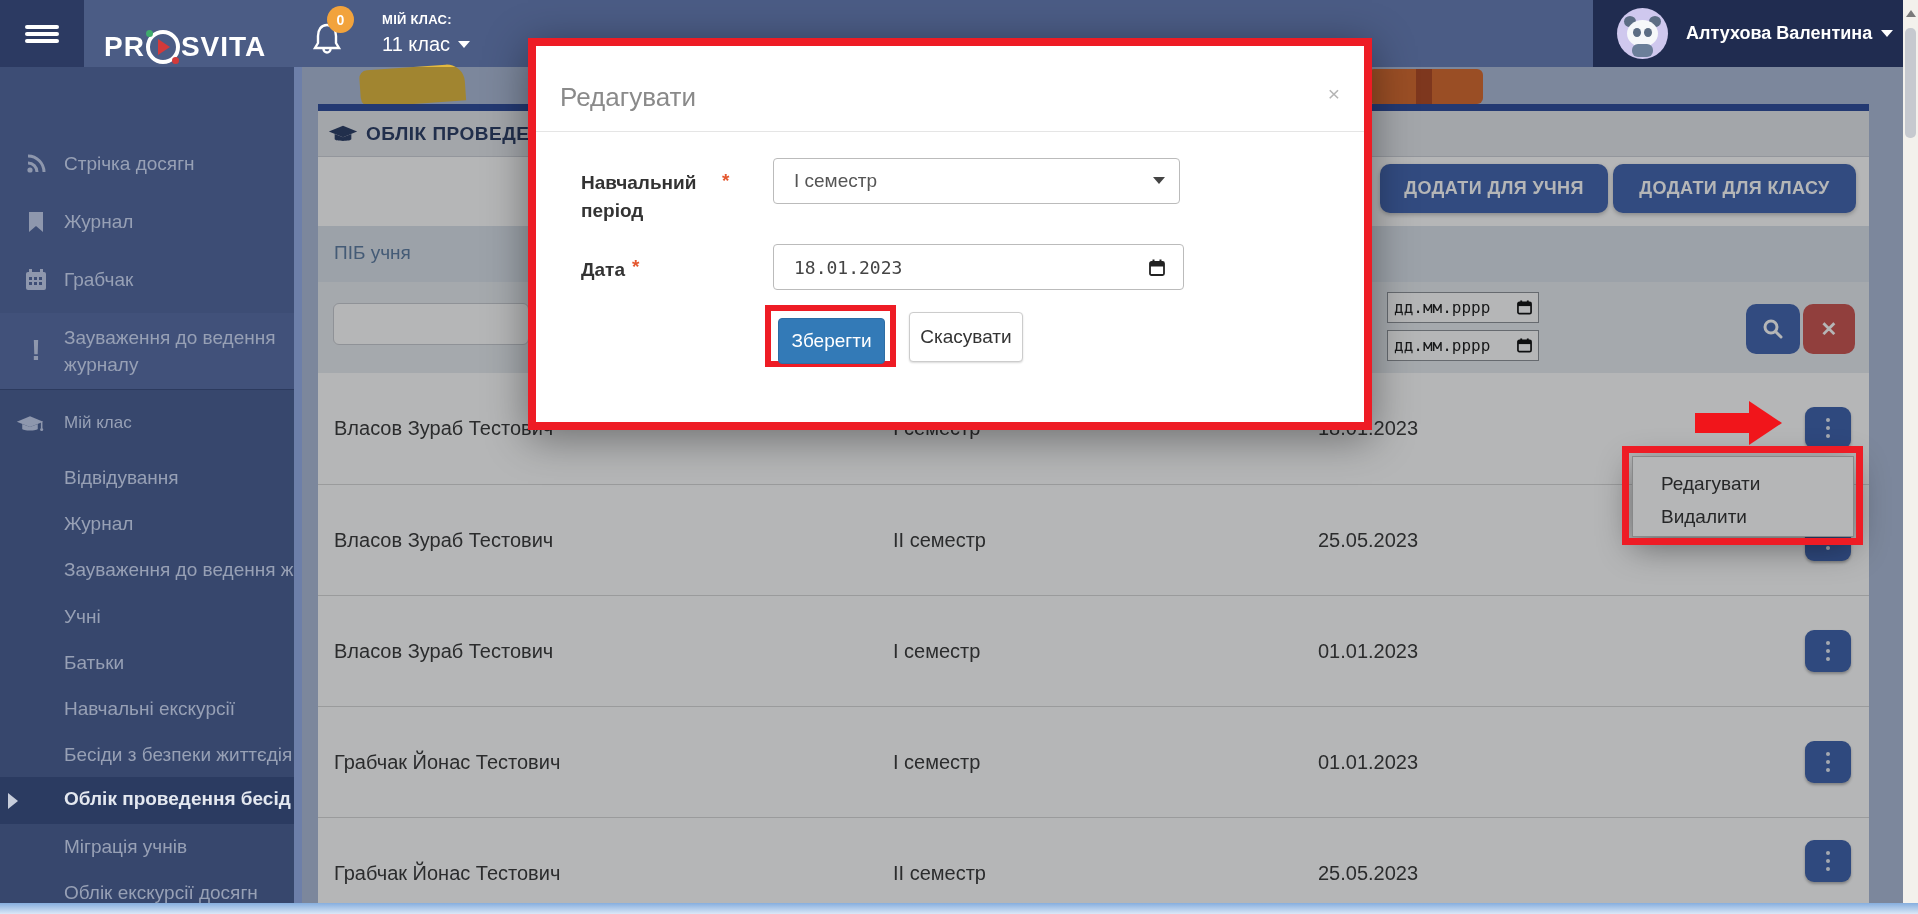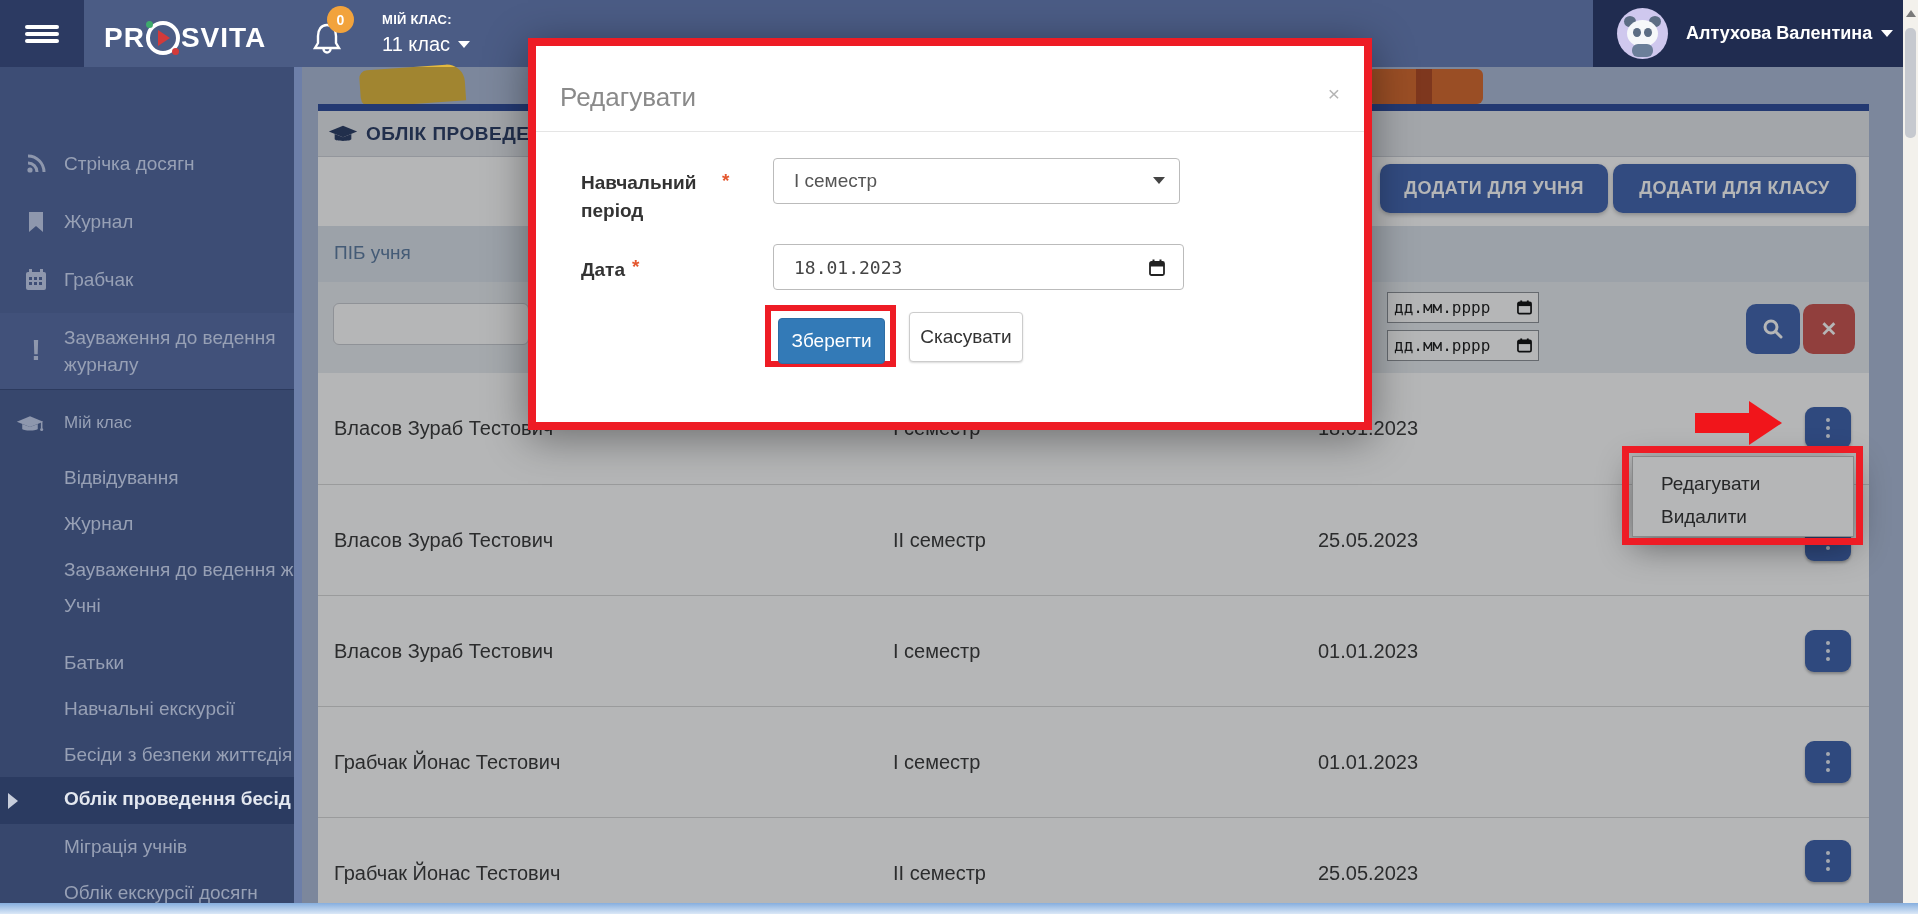--- a/index.html
+++ b/index.html
@@ -4,21 +4,21 @@
 <style>
   html,body{margin:0;padding:0;background:#222;}
   .app{position:relative;width:1918px;height:914px;overflow:hidden;
        font-family:"Liberation Sans",sans-serif;background:#c4cbd8;}
   .abs{position:absolute;}
 
   
   .topbar{left:0;top:0;width:1918px;height:67px;background:#4b5c85;}
   .hamburger-tile{left:0;top:0;width:84px;height:67px;background:#2c3a62;display:flex;align-items:center;justify-content:center;cursor:pointer;}
   .hamburger-tile span{display:block;width:34px;height:4px;background:#fff;border-radius:2px;margin:3px 0;}
-  .brand{left:104px;top:4px;height:67px;display:flex;align-items:center;color:#fff;font-size:28px;font-weight:bold;letter-spacing:1px;}
+  .brand{left:104px;top:13px;height:67px;display:flex;align-items:center;color:#fff;font-size:28px;font-weight:bold;letter-spacing:1px;}
   .brand-o{display:inline-block;width:26px;height:26px;border:4px solid #fff;border-radius:50%;position:relative;margin:0 1px;}
   .brand-o .play{position:absolute;left:8px;top:5px;width:0;height:0;border-left:12px solid #d33a3a;border-top:8px solid transparent;border-bottom:8px solid transparent;}
   .brand-o .dotg{position:absolute;left:-4px;top:-4px;width:7px;height:7px;border-radius:50%;background:#3faa6d;}
   .brand-o .dotr{position:absolute;right:-3px;bottom:-4px;width:7px;height:7px;border-radius:50%;background:#d33a3a;}
   .bell{left:312px;top:22px;width:30px;height:32px;cursor:pointer;}
   .badge{left:327px;top:6px;width:27px;height:27px;background:#f2a33c;border-radius:50%;color:#fff;font-size:14px;font-weight:bold;display:flex;align-items:center;justify-content:center;cursor:pointer;}
   .myclass-label{left:382px;top:12px;color:#fff;font-size:13px;font-weight:bold;letter-spacing:.3px;}
   .myclass-value{left:382px;top:33px;color:#fff;font-size:20px;cursor:pointer;display:flex;align-items:center;gap:8px;}
   .chev{display:inline-block;width:0;height:0;border-left:6px solid transparent;border-right:6px solid transparent;border-top:7px solid #fff;}
   .user-tile{left:1593px;top:0;width:310px;height:67px;background:#202c50;display:flex;align-items:center;cursor:pointer;}
@@ -200,21 +200,21 @@
 
     <div class="sb-item" style="top:396px;height:30px;">
         <span class="sb-label">Відвідування</span>
       </div>
     <div class="sb-item" style="top:442px;height:30px;">
         <span class="sb-label">Журнал</span>
       </div>
     <div class="sb-item" style="top:488px;height:30px;">
         <span class="sb-label">Зауваження до ведення ж</span>
       </div>
-    <div class="sb-item" style="top:524px;height:30px;">
+    <div class="sb-item" style="top:535px;height:30px;">
         <span class="sb-label">Учні</span>
       </div>
     <div class="sb-item" style="top:581px;height:30px;">
         <span class="sb-label">Батьки</span>
       </div>
     <div class="sb-item" style="top:627px;height:30px;">
         <span class="sb-label">Навчальні екскурсії</span>
       </div>
     <div class="sb-item" style="top:673px;height:30px;">
         <span class="sb-label">Бесіди з безпеки життєдія</span>

